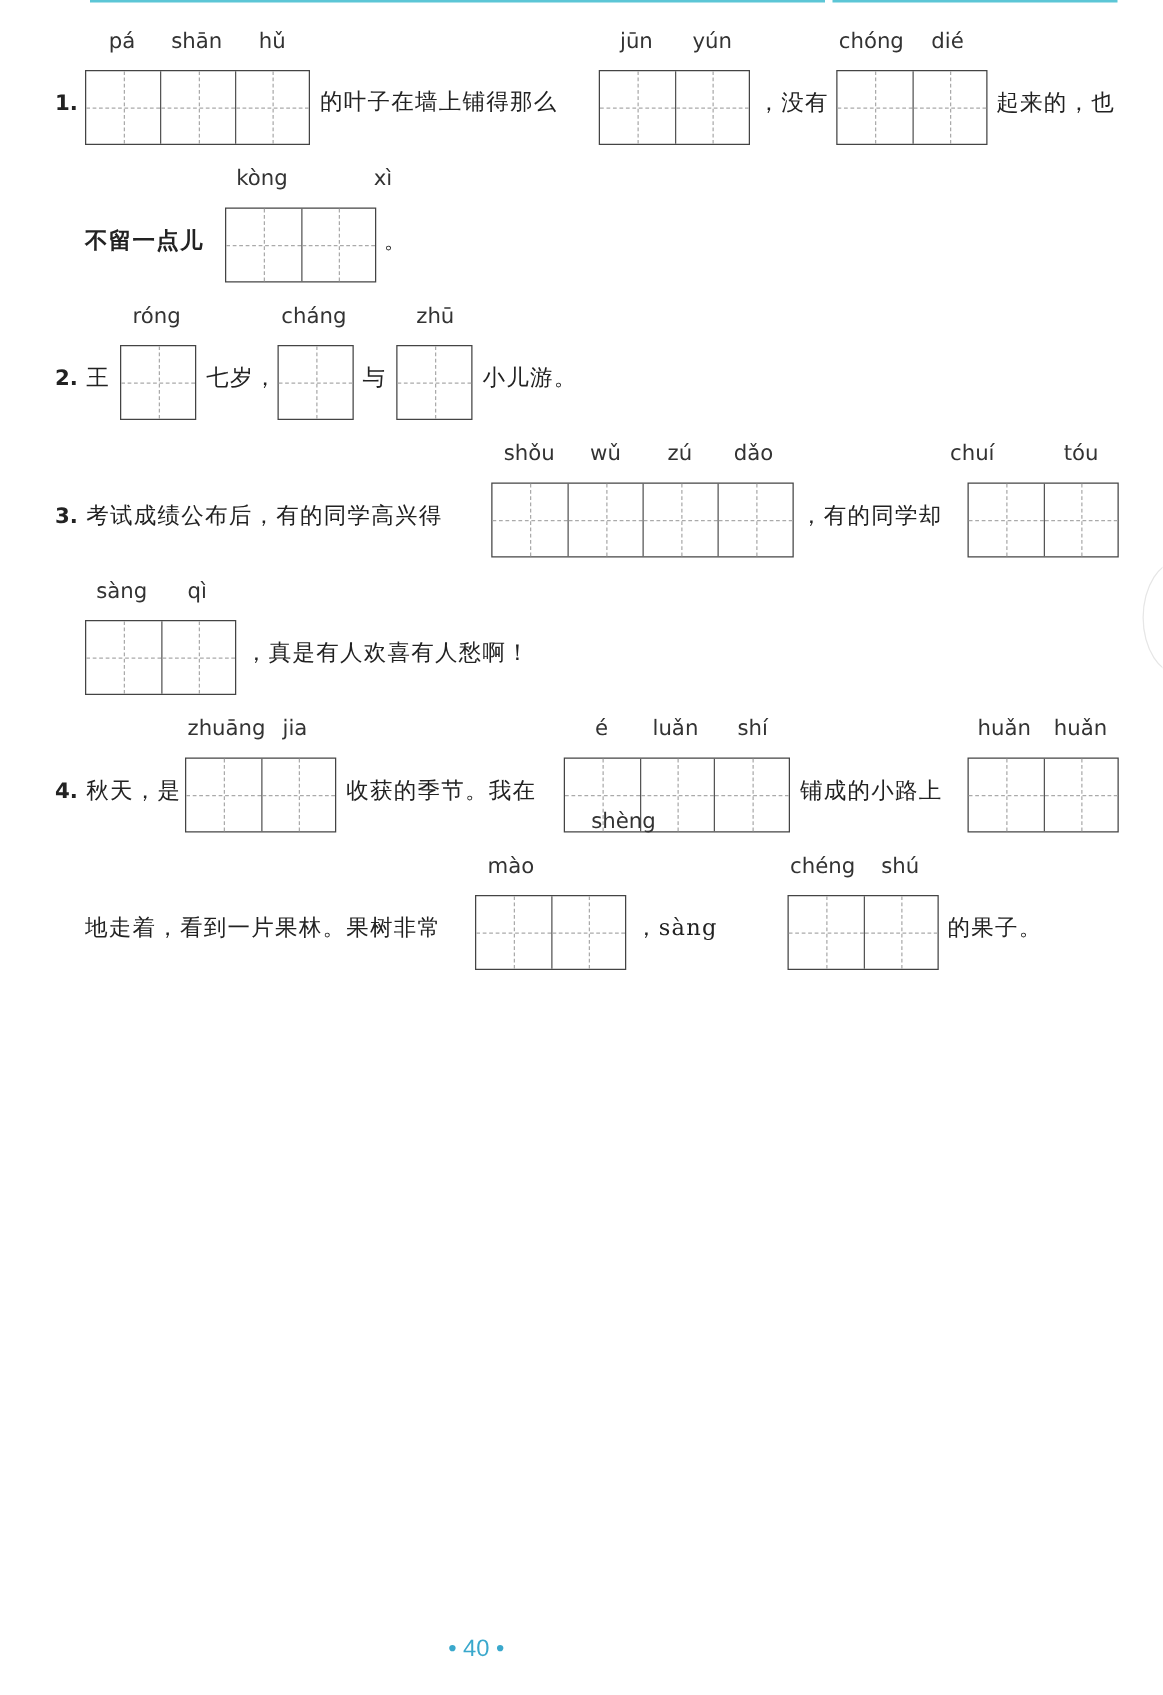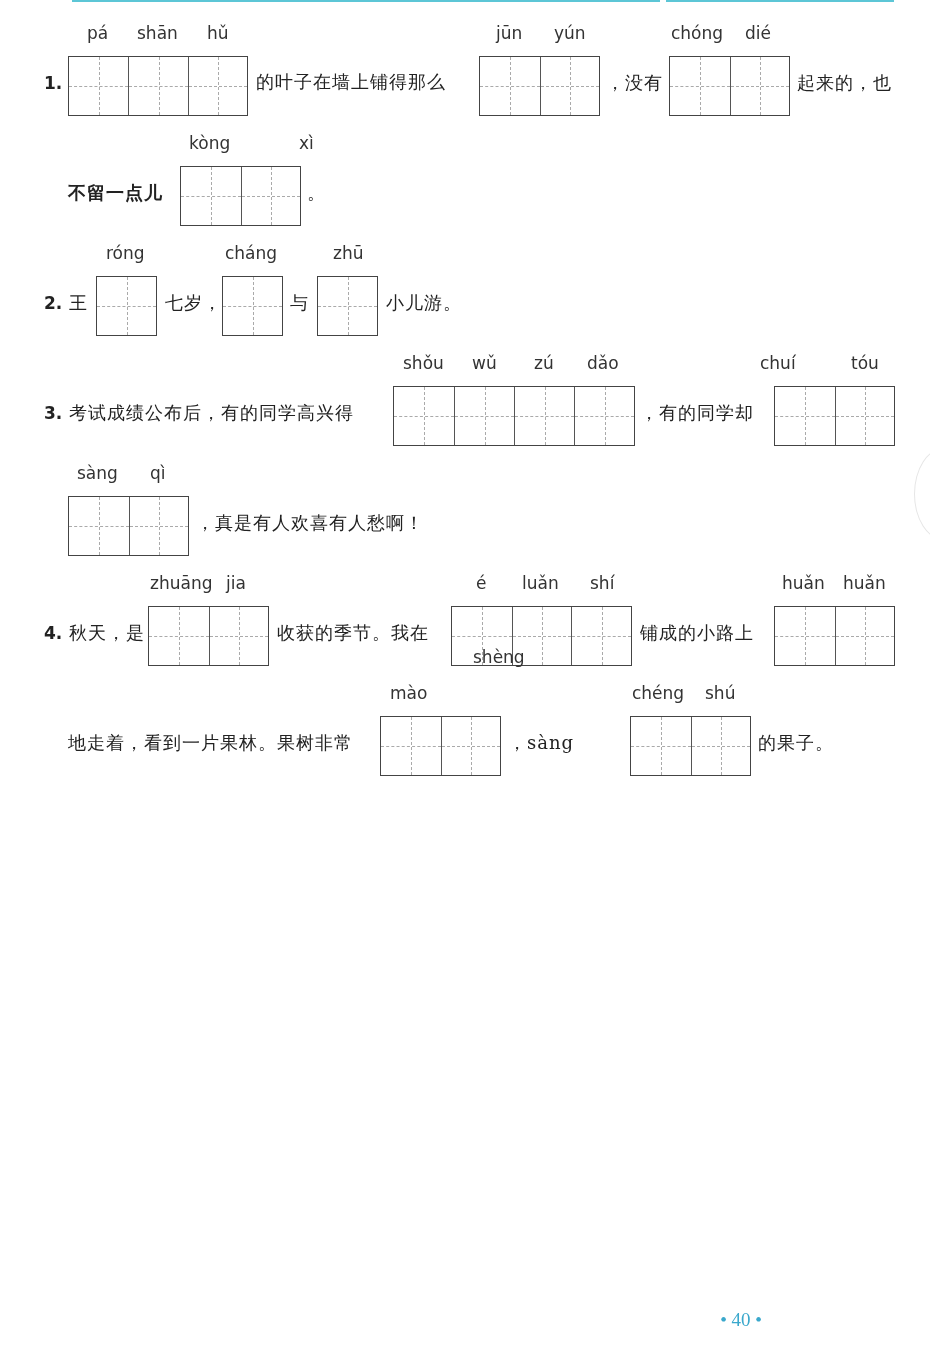--- a/index.html
+++ b/index.html
@@ -13,22 +13,22 @@
   .num { font-family:"DejaVu Sans", "Liberation Sans", sans-serif; font-weight:bold;
          font-size:17px; margin-right:4px; letter-spacing:0; }
   .grid { position:absolute; height:60px; border:1.5px solid #444; box-sizing:border-box;
           display:flex; }
   .cell { position:relative; width:60px; height:100%; box-sizing:border-box; }
   .cell + .cell { border-left:1.2px solid #555; }
   .cell::before { content:""; position:absolute; left:50%; top:0; bottom:0;
                   border-left:1px dashed #aaa; }
   .cell::after { content:""; position:absolute; top:50%; left:0; right:0;
                  border-top:1px dashed #aaa; }
-  .pagenum { position:absolute; top:1309px; left:0; width:762px; text-align:right;
-             font-family:Liberation Serif, serif; font-size:19px;
+  .pagenum { position:absolute; top:1309px; left:0; width:762px; text-align:center;
+             font-family:Liberation Sans, sans-serif; font-size:19px;
              color:#3aa8cc; }
   .edge-arc { position:absolute; left:914px; top:448px; width:60px; height:92px;
               border:1.5px solid #e6e6e6; border-radius:50%; box-sizing:border-box; }
 </style>
 </head>
 <body>
 
 <div class="topbar" style="left:72px;width:588px;"></div>
 <div class="topbar" style="left:666px;width:228px;"></div>
 

